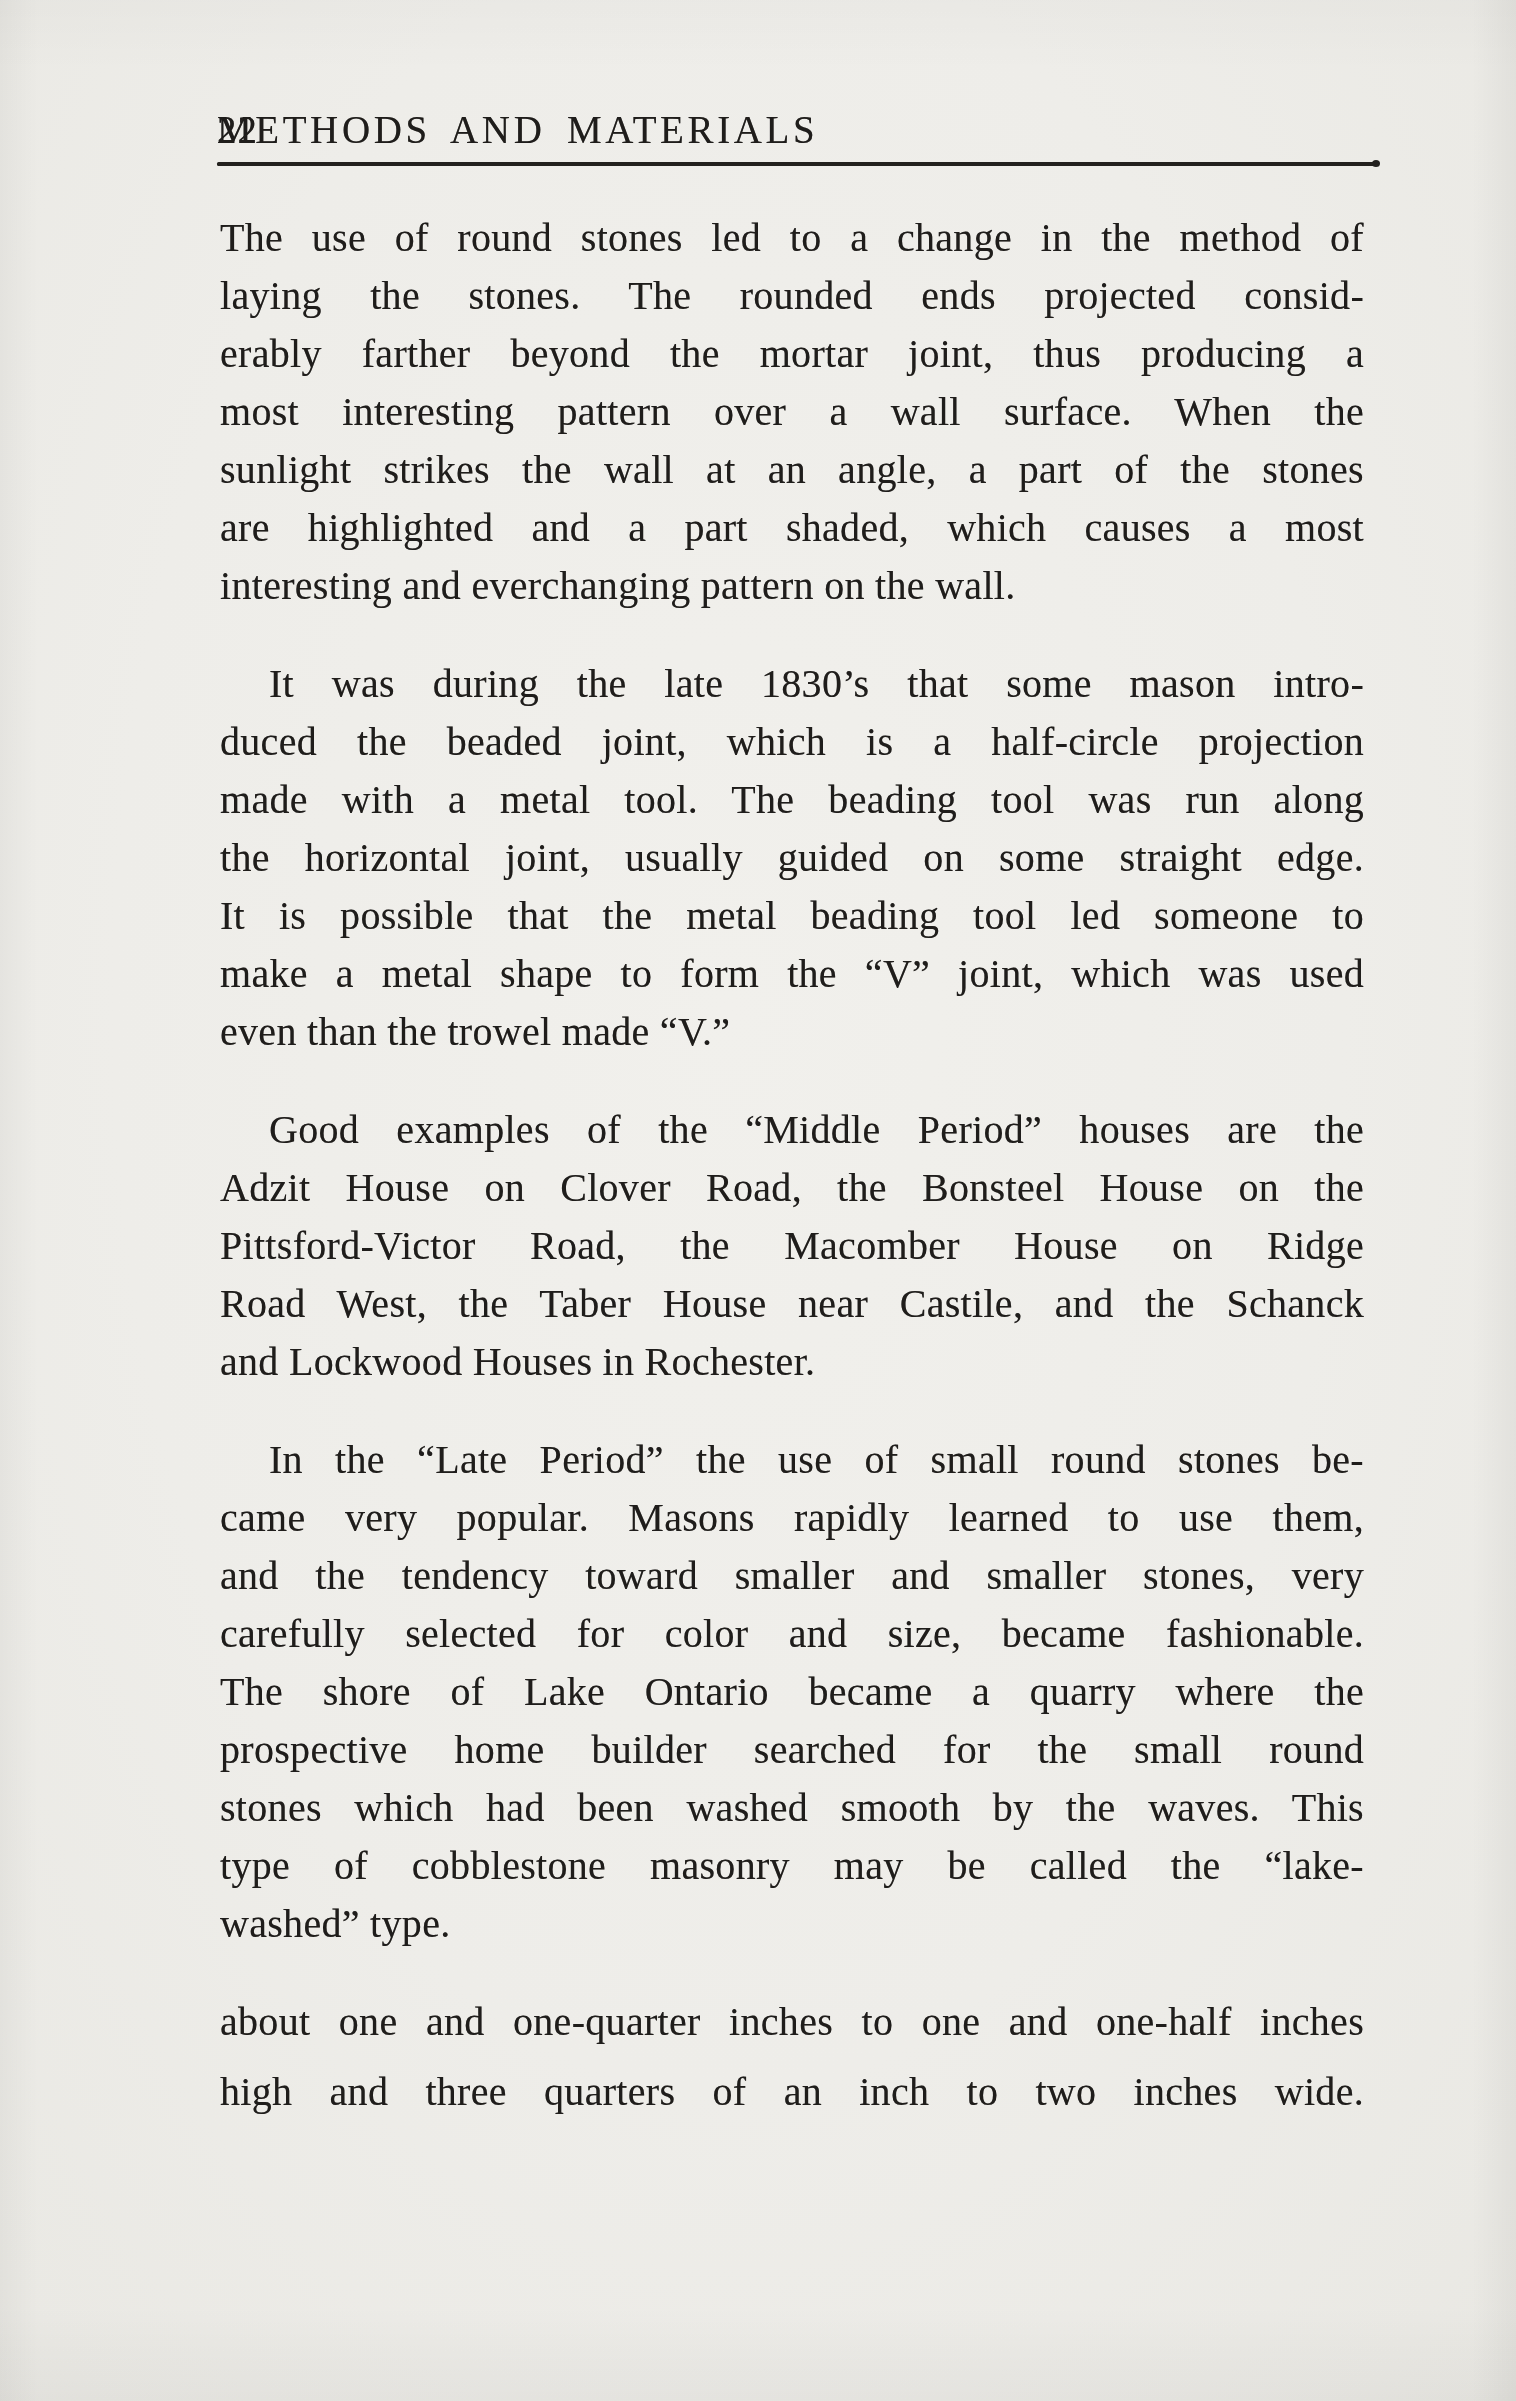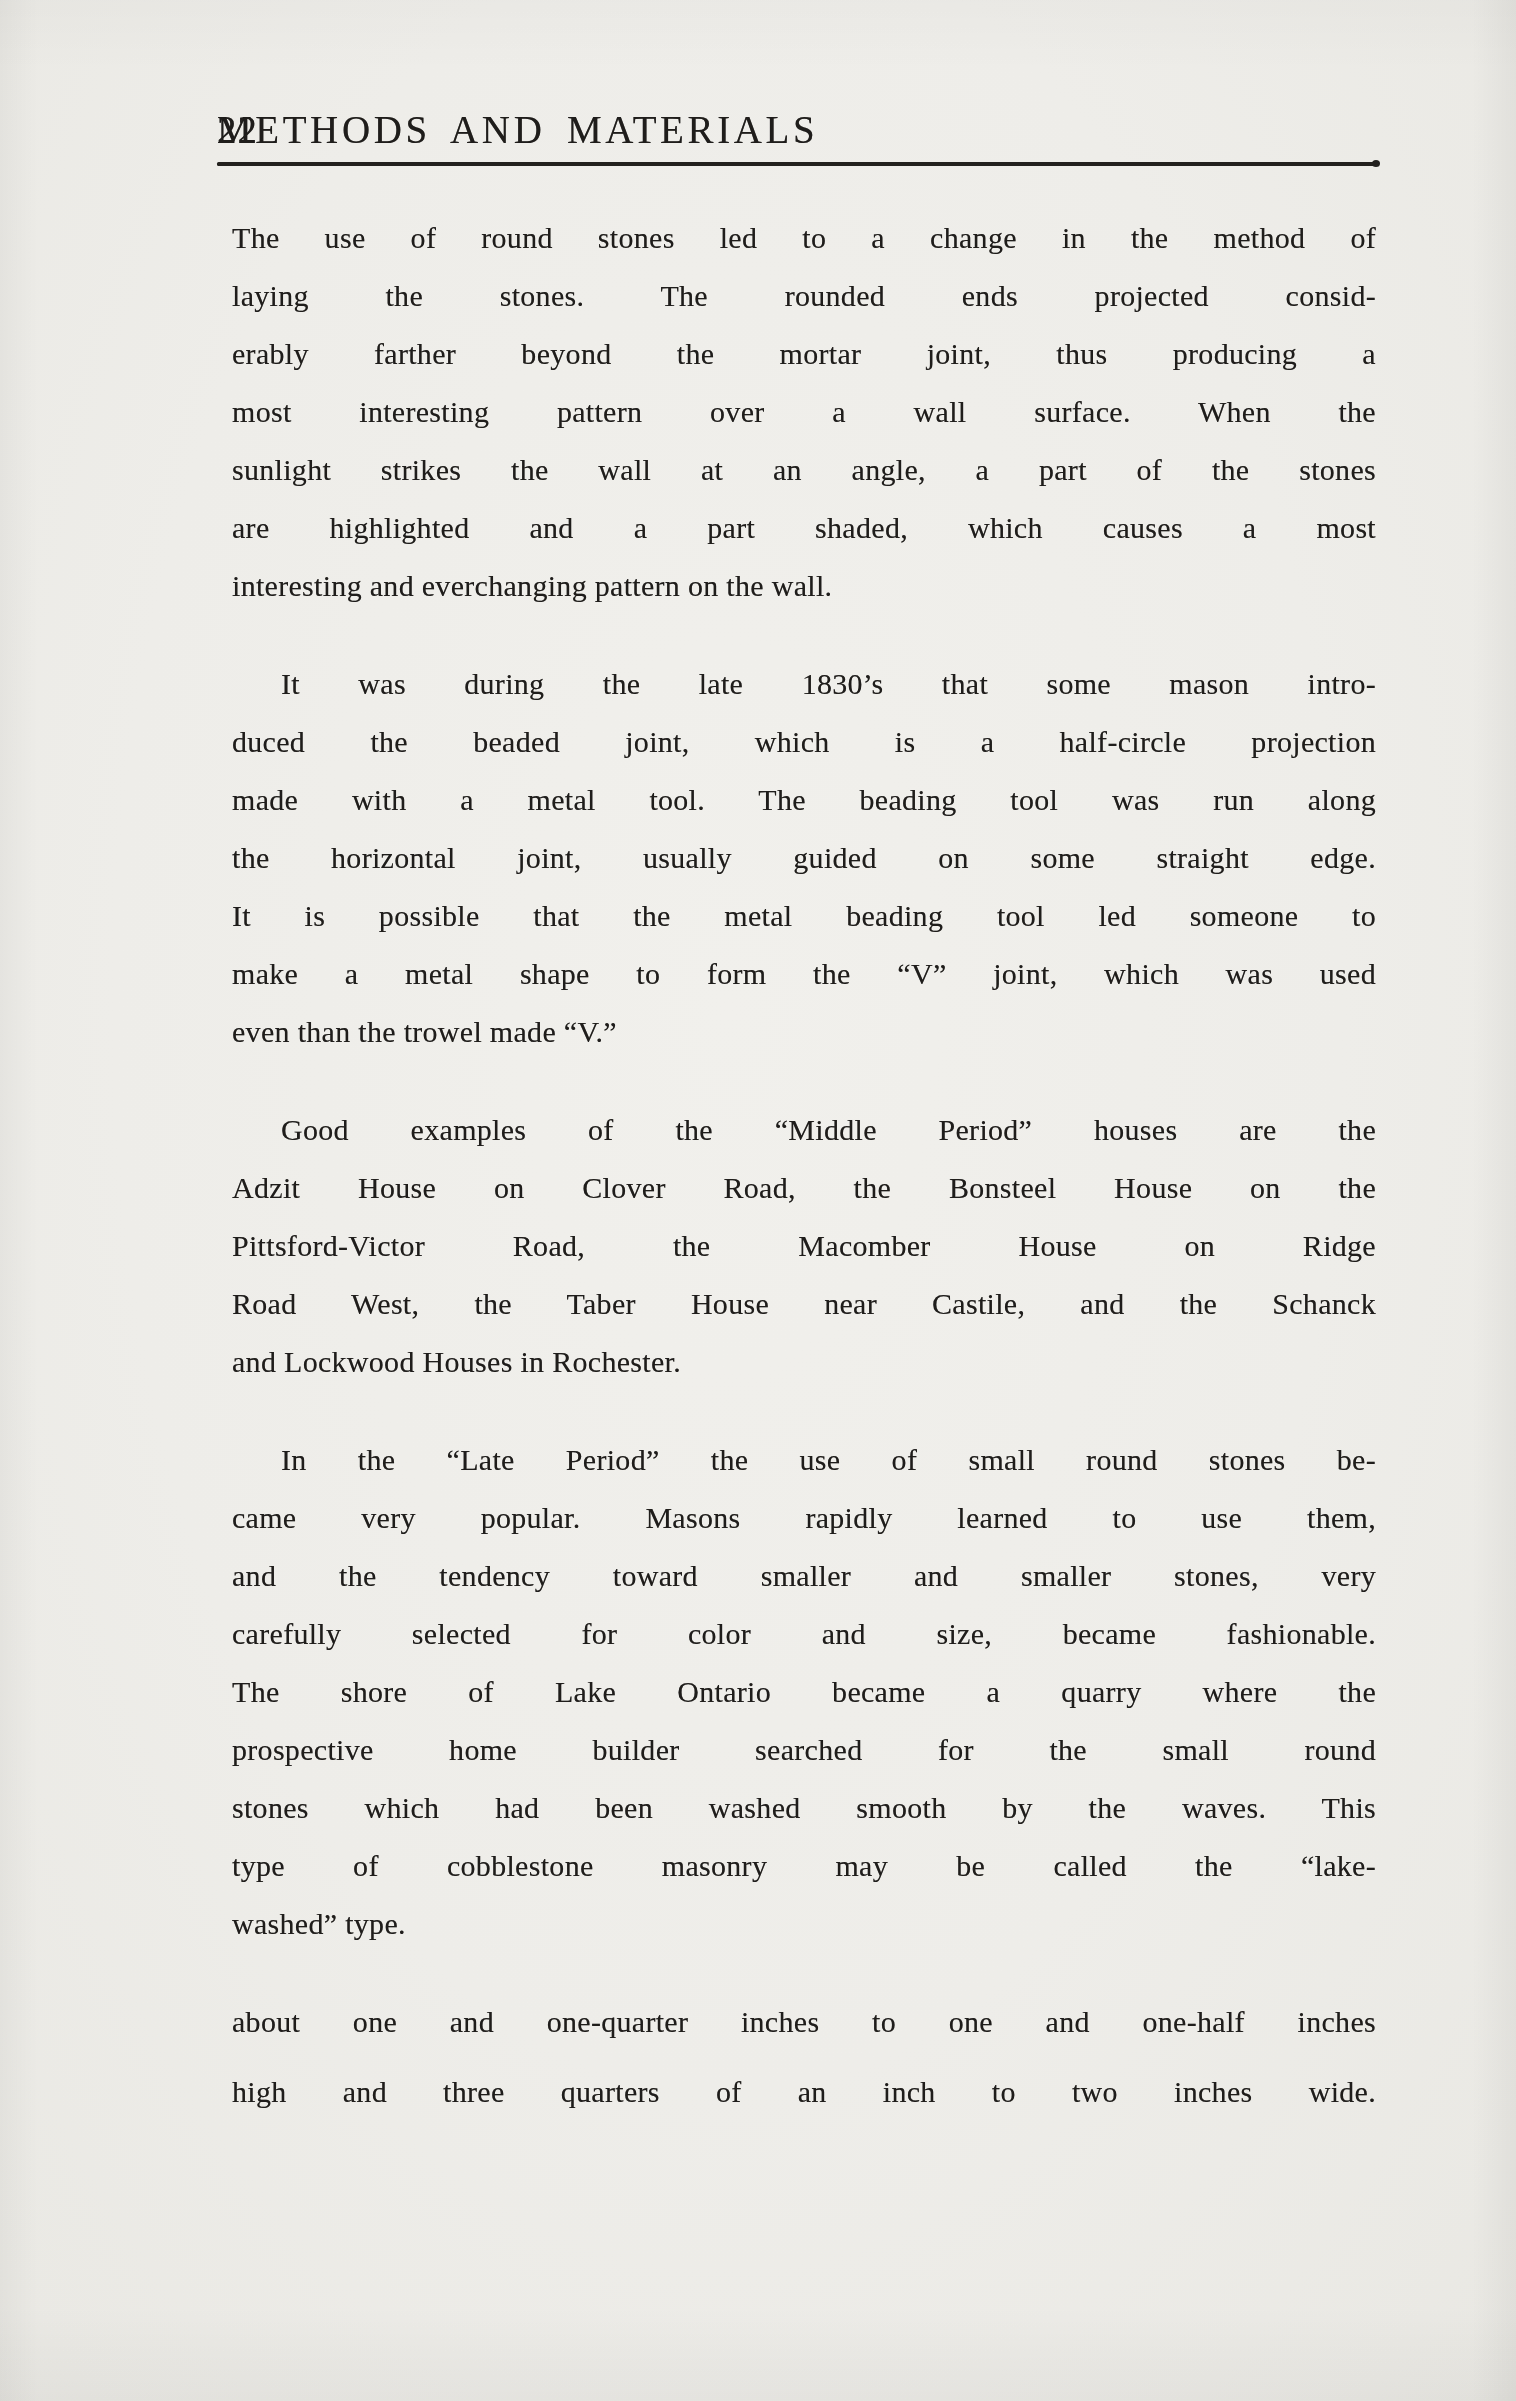--- a/index.html
+++ b/index.html
@@ -58,24 +58,24 @@
     left: 1372px;
     top: 160px;
     width: 8.2px;
     height: 7.2px;
     background: #23211e;
     border-radius: 50%;
   }
   
   .text-block {
     position: absolute;
-    left: 232px;
+    left: 220px;
     top: 209px;
     width: 1144px;
-    font-size: 30px;
+    font-size: 40px;
     line-height: 58px;
     letter-spacing: 0.3px;
     text-shadow: 0 0 0.5px rgba(25,23,20,0.45);
   }
   .paragraph { margin: 0; }
   .paragraph + .paragraph { margin-top: 40px; }
   .line {
     text-align: justify;
     text-align-last: justify;
     white-space: normal;

